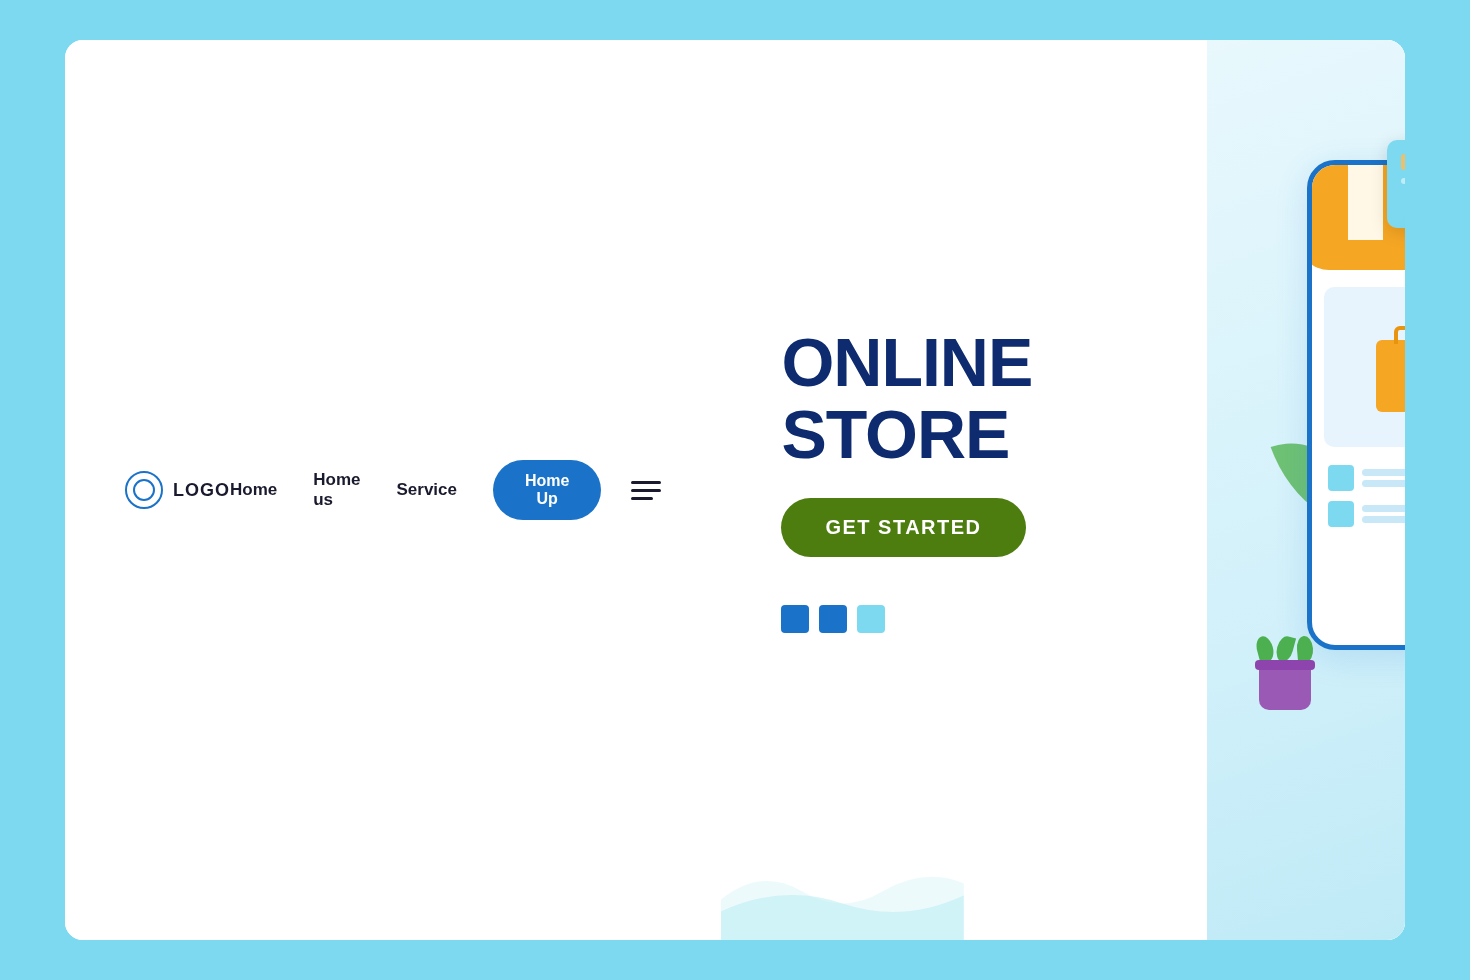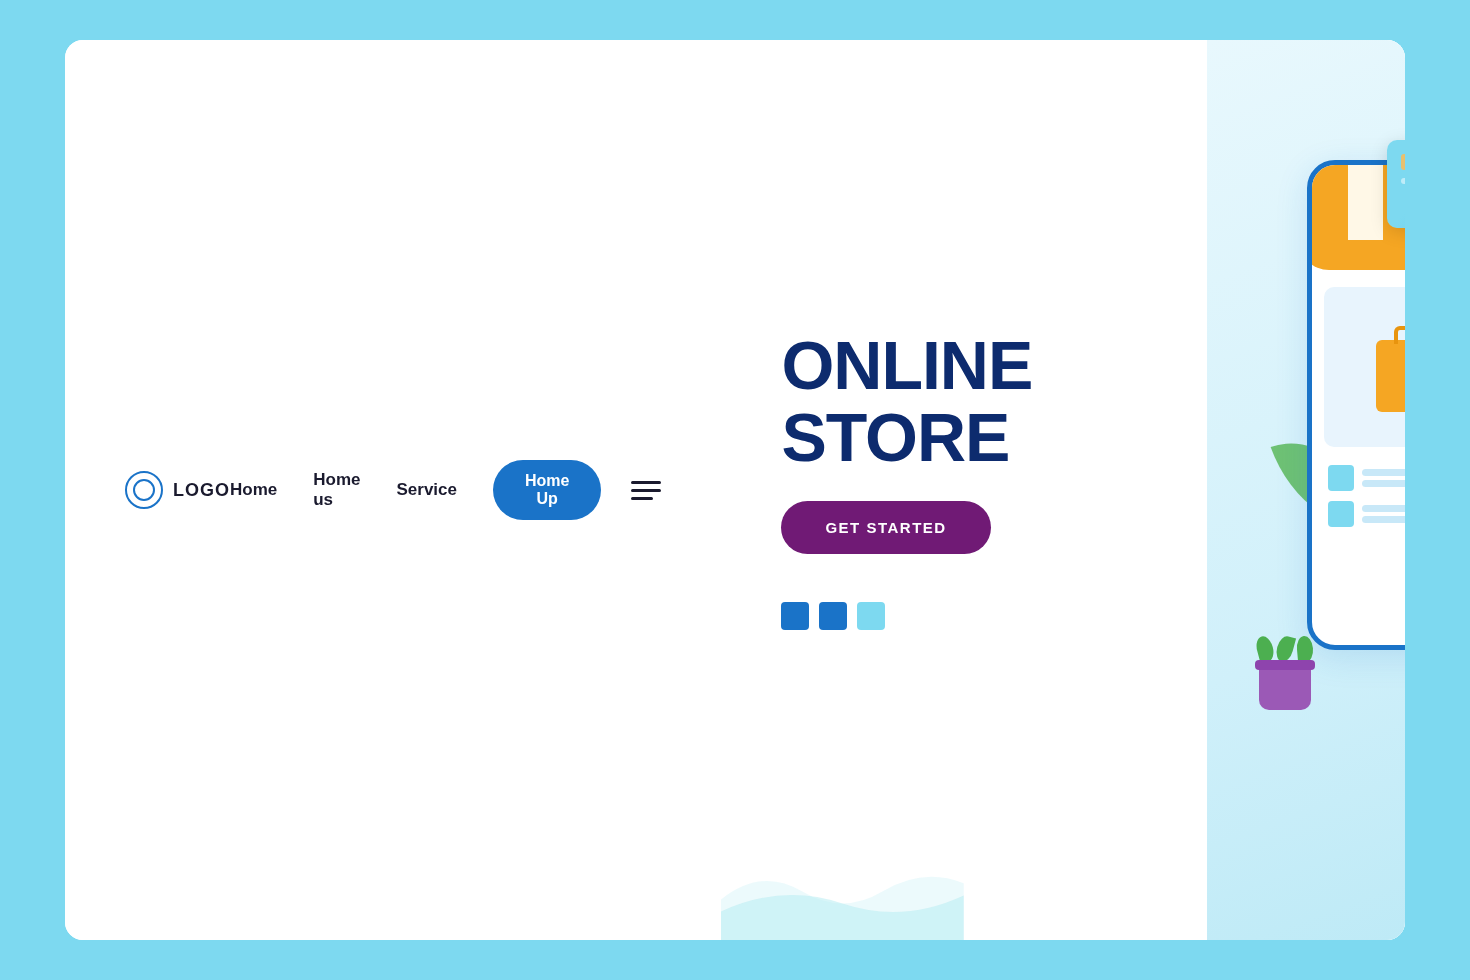--- a/index.html
+++ b/index.html
@@ -121,26 +121,26 @@
       letter-spacing: -1px;
     }
     .hero-desc {
       font-size: 16px;
       color: #555;
       line-height: 1.7;
       margin-bottom: 44px;
       max-width: 420px;
     }
     .get-started-btn {
-      background: #701a75;
+      background: #4d7c0f;
       color: white;
       border: none;
       border-radius: 50px;
       padding: 18px 44px;
-      font-size: 15px;
+      font-size: 20px;
       font-weight: 700;
       letter-spacing: 1.5px;
       cursor: pointer;
       width: fit-content;
       text-transform: uppercase;
     }
     .dots-row {
       display: flex;
       gap: 10px;
       margin-top: 48px;

